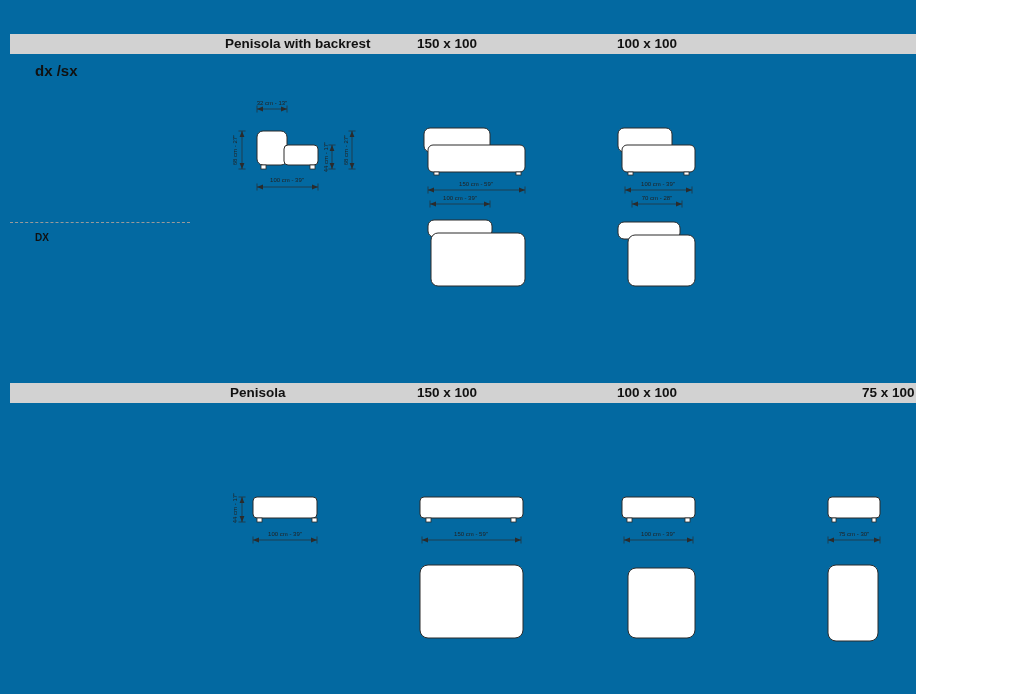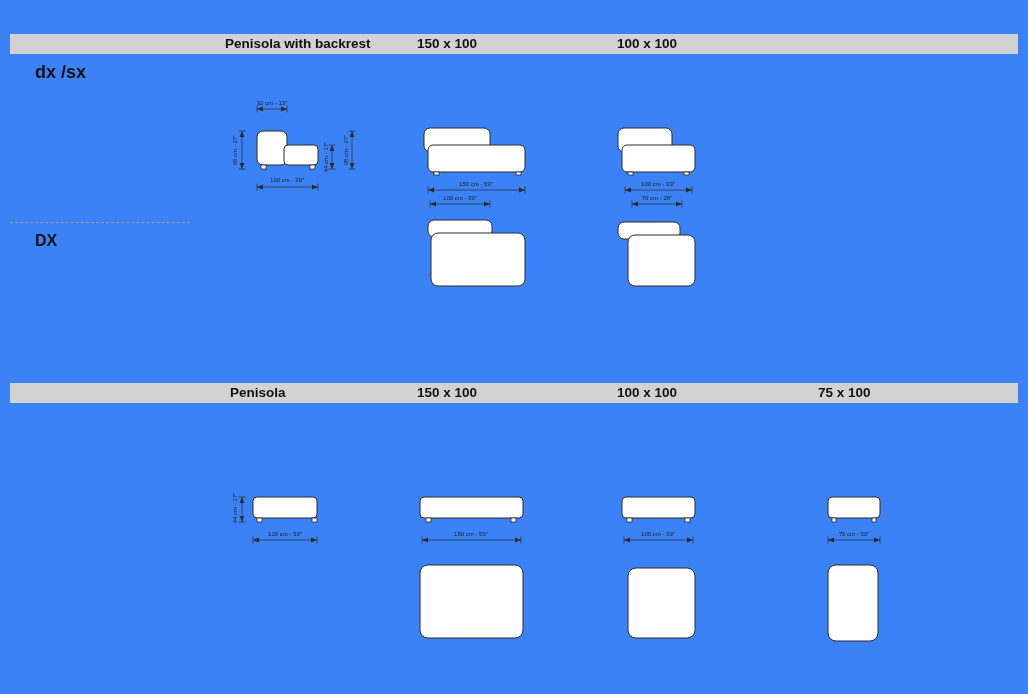--- a/index.html
+++ b/index.html
@@ -1,20 +1,20 @@
 <!DOCTYPE html>
 <html><head>
 <meta charset="utf-8">
 <style>
   html,body{margin:0;padding:0;background:#fff;}
   body{font-family:"Liberation Sans",sans-serif;}
-  .page{position:relative;width:1028px;height:694px;background:#3b82f6;overflow:hidden;}
+  .page{position:relative;width:916px;height:694px;background:#0369a1;overflow:hidden;}
   .bar{position:absolute;left:10px;width:1008px;height:20px;background:#d2d2d2;}
   .bar span{position:absolute;top:0;line-height:20px;font-weight:bold;font-size:13.5px;color:#111;white-space:nowrap;}
-  .side-label{position:absolute;font-weight:bold;font-size:18px;color:#111;white-space:nowrap;}
+  .side-label{position:absolute;font-weight:bold;font-size:15px;color:#111;white-space:nowrap;}
   .dash{position:absolute;left:10px;top:222px;width:180px;height:0;border-top:1px dashed #9a9a9a;}
   svg{position:absolute;overflow:visible;}
   .shape{fill:#fff;stroke:#2b2b2b;stroke-width:1;}
   .thin{fill:#fff;stroke:#2b2b2b;stroke-width:0.8;}
   .dimline{stroke:#2b2b2b;stroke-width:0.7;fill:none;}
   .dimtext{font-family:"Liberation Sans",sans-serif;font-size:6px;fill:#222;}
 </style>
 </head>
 <body>
 
@@ -34,21 +34,21 @@
   </svg>
 
   <div class="bar" style="top:34px">
     <span style="left:215px">Penisola with backrest</span>
     <span style="left:407px">150 x 100</span>
     <span style="left:607px">100 x 100</span>
   </div>
 
   <div class="side-label" style="left:35px;top:62px">dx /sx</div>
   <div class="dash"></div>
-  <div class="side-label" style="left:35px;top:232px;font-size:16px">DX</div>
+  <div class="side-label" style="left:35px;top:232px;font-size:10px">DX</div>
 
   <svg style="left:225px;top:95px" width="155" height="100">
     <text class="dimtext" x="47" y="10" text-anchor="middle">32 cm - 13"</text>
     <line class="dimline" x1="32" y1="14" x2="62" y2="14" marker-start="url(#ds)" marker-end="url(#de)"></line>
     <rect class="shape" x="32" y="36" width="30" height="34" rx="6"></rect>
     <rect class="shape" x="59" y="50" width="34" height="20" rx="4"></rect>
     <rect class="thin" x="36" y="70" width="5" height="4"></rect>
     <rect class="thin" x="85" y="70" width="5" height="4"></rect>
     <text class="dimtext" x="12" y="55" text-anchor="middle" transform="rotate(-90 12 55)">68 cm - 27"</text>
     <line class="dimline" x1="17" y1="36" x2="17" y2="74" marker-start="url(#ds)" marker-end="url(#de)"></line>
@@ -89,21 +89,21 @@
 
   <svg style="left:610px;top:216px" width="100" height="75">
     <rect class="shape" x="8" y="6" width="62" height="17" rx="6"></rect>
     <rect class="shape" x="18" y="19" width="67" height="51" rx="7"></rect>
   </svg>
 
   <div class="bar" style="top:383px">
     <span style="left:220px">Penisola</span>
     <span style="left:407px">150 x 100</span>
     <span style="left:607px">100 x 100</span>
-    <span style="left:808px">75 x 100</span>
+    <span style="left:852px">75 x 100</span>
   </div>
 
   <svg style="left:228px;top:482px" width="130" height="65">
     <text class="dimtext" x="9" y="26" text-anchor="middle" transform="rotate(-90 9 26)">44 cm - 17"</text>
     <line class="dimline" x1="14" y1="15" x2="14" y2="40" marker-start="url(#ds)" marker-end="url(#de)"></line>
     <rect class="shape" x="25" y="15" width="64" height="21" rx="4"></rect>
     <rect class="thin" x="29" y="36" width="5" height="4"></rect>
     <rect class="thin" x="84" y="36" width="5" height="4"></rect>
     <text class="dimtext" x="57" y="54" text-anchor="middle">100 cm - 39"</text>
     <line class="dimline" x1="25" y1="58" x2="89" y2="58" marker-start="url(#ds)" marker-end="url(#de)"></line>

